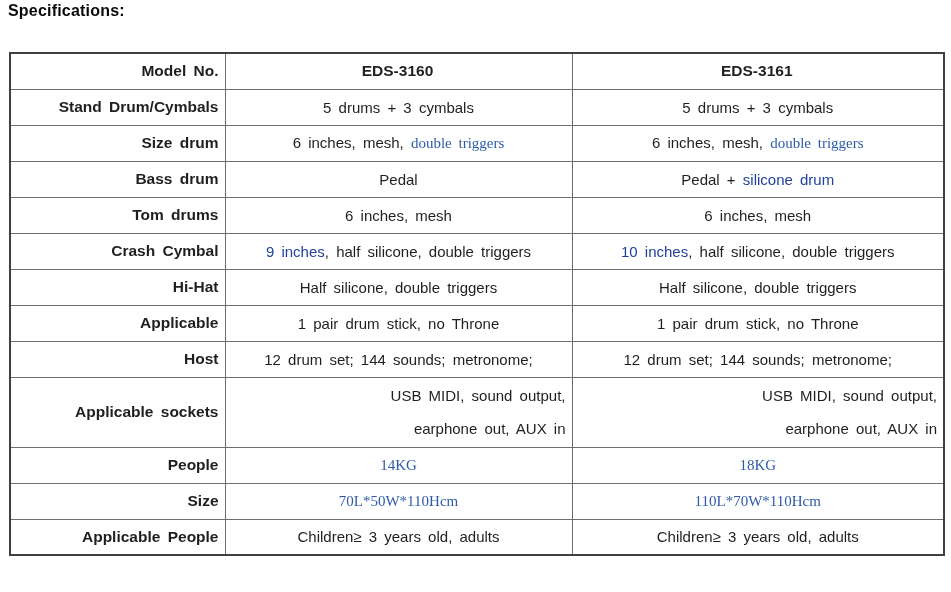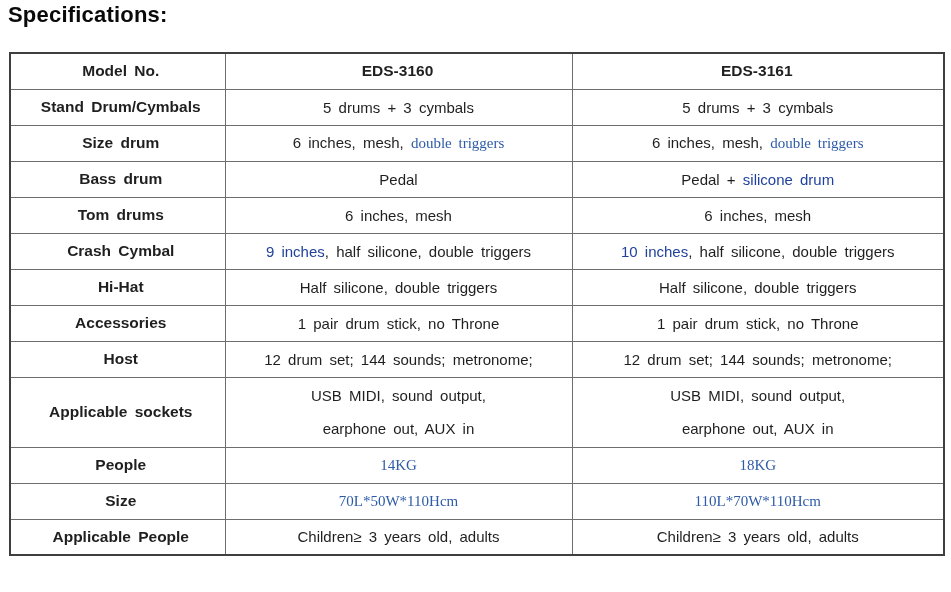--- a/index.html
+++ b/index.html
@@ -10,21 +10,21 @@
     --text:#1f1f1f;
   }
   html,body{margin:0;padding:0;background:#ffffff;}
   body{
     width:951px;height:592px;overflow:hidden;position:relative;
     font-family:"Liberation Sans","DejaVu Sans",sans-serif;
     color:var(--text);
   }
   .page-title{
     position:absolute;left:8px;top:2px;
-    font-size:22px;font-weight:800;color:#0a0a0a;
+    font-size:16px;font-weight:800;color:#0a0a0a;
     letter-spacing:0.2px;
   }
   table.spec-table{
     position:absolute;left:9px;top:52px;
     width:934px;
     border-collapse:collapse;table-layout:fixed;
     border:2px solid var(--border-outer);
     font-size:15px;
   }
   .spec-table th,.spec-table td{
@@ -32,23 +32,23 @@
     padding:0 6px;
     word-spacing:3px;
     color:var(--text);
     background:#ffffff;
   }
   .spec-table col.c1{width:215px;}
   .spec-table col.c2{width:347px;}
   .spec-table col.c3{width:372px;}
   .spec-table tr{height:36px;}
   .spec-table tr.tall{height:70px;}
-  .spec-table tr.tall td{line-height:33px;}
+  .spec-table tr.tall td{line-height:33px;text-align:right;}
   .spec-table th{
-    text-align:center;font-weight:700;padding-left:12px;font-size:15.5px;
+    text-align:right;font-weight:700;padding-left:12px;font-size:15.5px;
   }
   .spec-table thead th.model-col{
     text-align:center;padding-left:4px;
   }
   .spec-table td{text-align:center;margin-left:14px;}
   .seg-normal{color:var(--text);}
   .seg-blue{color:var(--blue);font-family:Liberation Serif, serif;}
   .seg-blue-bold{color:var(--blue-bold);font-weight:400;}
 </style>
 </head>
@@ -94,21 +94,21 @@
         <th>Crash Cymbal</th>
         <td><span class="seg-blue-bold">9 inches</span><span class="seg-normal">, half silicone, double triggers</span></td>
         <td><span class="seg-blue-bold">10 inches</span><span class="seg-normal">, half silicone, double triggers</span></td>
       </tr>
       <tr>
         <th>Hi-Hat</th>
         <td><span class="seg-normal">Half silicone, double triggers</span></td>
         <td><span class="seg-normal">Half silicone, double triggers</span></td>
       </tr>
       <tr>
-        <th>Accessories</th>
+        <th>Applicable</th>
         <td><span class="seg-normal">1 pair drum stick, no Throne</span></td>
         <td><span class="seg-normal">1 pair drum stick, no Throne</span></td>
       </tr>
       <tr>
         <th>Host</th>
         <td><span class="seg-normal">12 drum set; 144 sounds; metronome;</span></td>
         <td><span class="seg-normal">12 drum set; 144 sounds; metronome;</span></td>
       </tr>
       <tr class="tall">
         <th>Applicable sockets</th>

